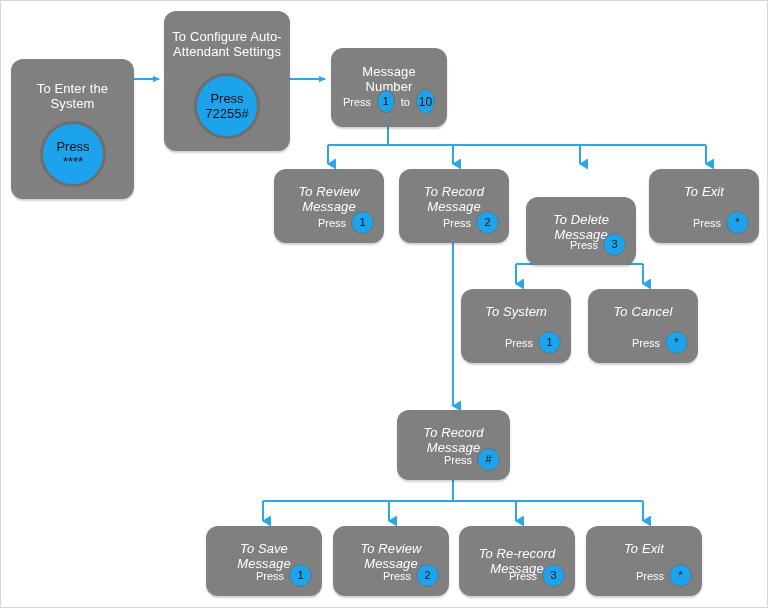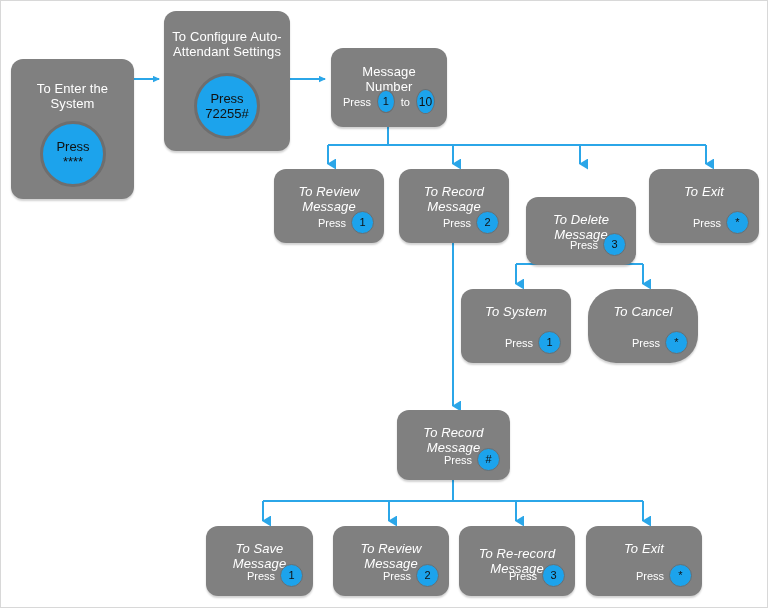--- a/index.html
+++ b/index.html
@@ -200,37 +200,37 @@
   </div>
 
   <div class="node r2" style="left:460px; top:288px; width:110px; height:74px;">
     <div class="node-title">To System</div>
     <div class="press-row">
       <span class="inline-word">Press</span>
       <span class="key">1</span>
     </div>
   </div>
 
-  <div class="node r2" style="left:587px; top:288px; width:110px; height:74px;border-radius:28px;">
+  <div class="node r2" style="left:587px; top:288px; width:110px; height:74px;">
     <div class="node-title">To Cancel</div>
     <div class="press-row">
       <span class="inline-word">Press</span>
       <span class="key">*</span>
     </div>
   </div>
 
   <div class="node r2" style="left:396px; top:409px; width:113px; height:70px;">
     <div class="node-title">To Record Message</div>
     <div class="press-row">
       <span class="inline-word">Press</span>
       <span class="key">#</span>
     </div>
   </div>
 
-  <div class="node r2" style="left:205px; top:525px; width:107px; height:70px;">
+  <div class="node r2" style="left:205px; top:525px; width:116px; height:70px;">
     <div class="node-title">To Save Message</div>
     <div class="press-row">
       <span class="inline-word">Press</span>
       <span class="key">1</span>
     </div>
   </div>
 
   <div class="node r2" style="left:332px; top:525px; width:116px; height:70px;">
     <div class="node-title">To Review Message</div>
     <div class="press-row">

